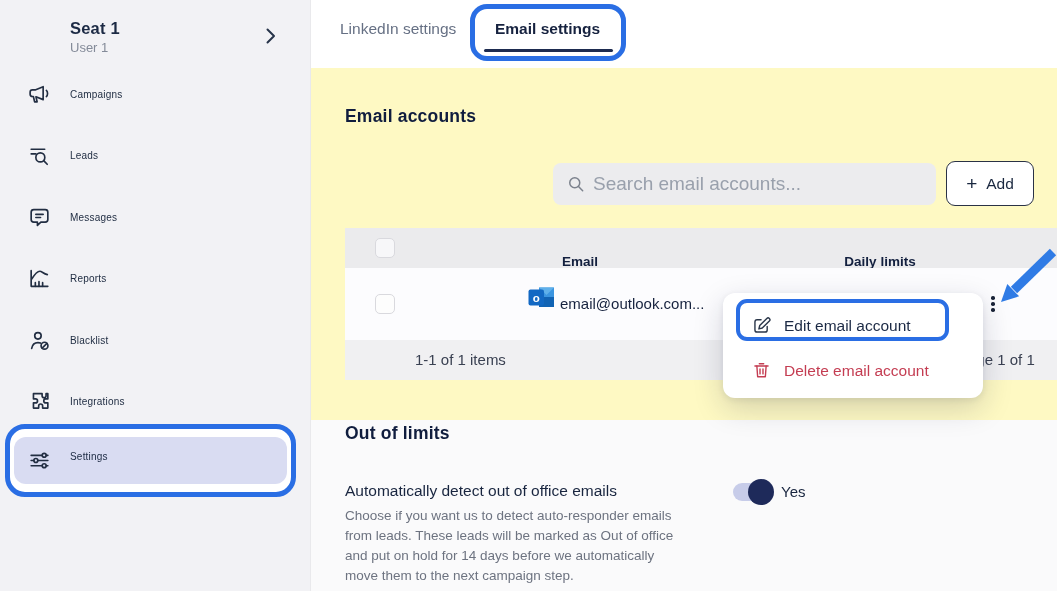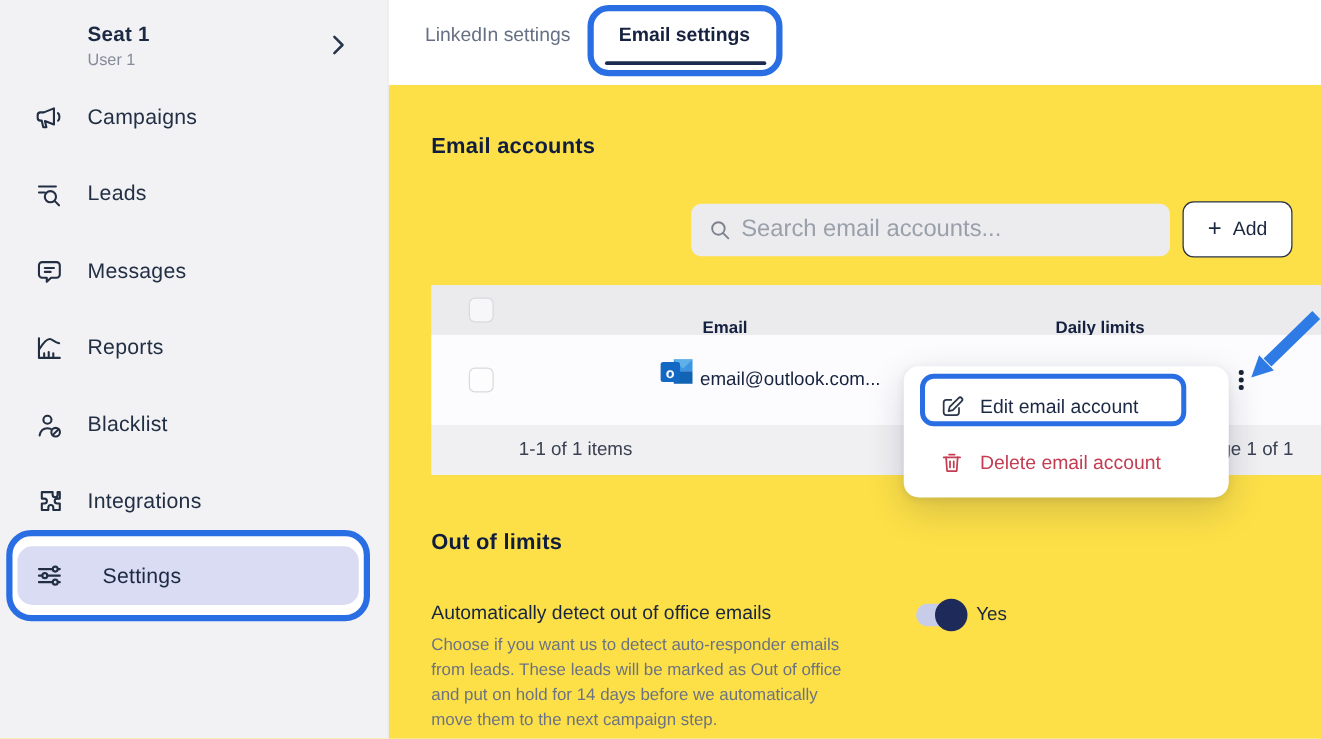--- a/index.html
+++ b/index.html
@@ -1,37 +1,37 @@
 <!DOCTYPE html>
 <html><head>
 <meta charset="utf-8">
 <style>
   * { margin:0; padding:0; box-sizing:border-box; }
   html,body { width:1057px; height:591px; }
   body { font-family:"Liberation Sans", sans-serif; background:#fafafb; overflow:hidden; }
-  #app { position:relative; width:1057px; height:591px; background:#fde047; }
+  #app { position:relative; width:1057px; height:420px; background:#fef9c3; }
 
   
   .sidebar { position:absolute; left:0; top:0; width:311px; height:591px;
              background:#f2f2f5; border-right:1px solid #e9e9ec; }
   .seat { position:absolute; left:0; top:8px; width:311px; height:52px; cursor:pointer; }
   .seat-title { position:absolute; left:70px; top:11px; font-size:16.5px; font-weight:600; color:#1c2a44; letter-spacing:.2px; }
   .seat-sub   { position:absolute; left:70px; top:32px; font-size:13px; color:#848b99; }
   .seat-chevron { position:absolute; left:258px; top:16px; width:24px; height:24px; color:#27344a; }
   .nav-item { position:absolute; left:0; width:311px; height:44px; display:flex; align-items:center; cursor:pointer; }
   .nav-icon { position:absolute; left:27px; width:25px; height:25px; color:#222e42; }
   .nav-icon svg, .seat-chevron svg { width:100%; height:100%; }
-  .nav-label { position:absolute; left:70px; font-size:17px; color:#222f44; letter-spacing:.2px; }
+  .nav-label { position:absolute; left:70px; font-size:10px; color:#222f44; letter-spacing:.2px; }
 
   .settings-ring { position:absolute; left:5px; top:424px; width:291px; height:73px;
                    background:#ffffff; border:5px solid #2a6ee4; border-radius:20px; pointer-events:none; }
   .settings-pill { position:absolute; left:14px; top:437px; width:273px; height:47px;
                    background:#d9dcf2; border-radius:12px; cursor:pointer; }
   .settings-pill .nav-icon { left:13px; top:11px; }
-  .settings-pill .nav-label { left:56px; top:14px; font-weight:500; color:#1b2942;margin-left:12px; }
+  .settings-pill .nav-label { left:56px; top:14px; font-weight:500; color:#1b2942; }
 
   
   .topbar { position:absolute; left:311px; top:0; width:746px; height:68px; background:#ffffff; }
   .tab { position:absolute; top:20px; font-size:15.5px; cursor:pointer; }
   .tab-linkedin { left:29px; color:#667084; }
   .tab-email { left:184px; color:#16223f; font-weight:600; }
   .tab-underline { position:absolute; left:173px; top:49px; width:129px; height:3px; background:#1d2b50; border-radius:2px; }
   .tabs-ring { position:absolute; left:159px; top:4px; width:156px; height:57px;
                border:5px solid #2a6ee4; border-radius:17px; pointer-events:none; }
 

